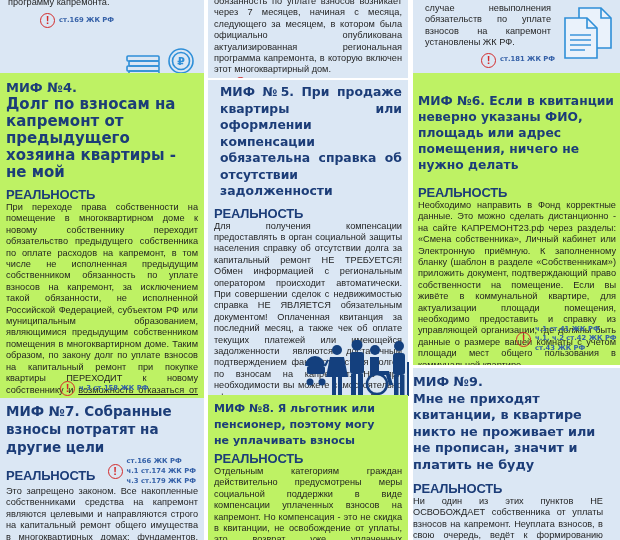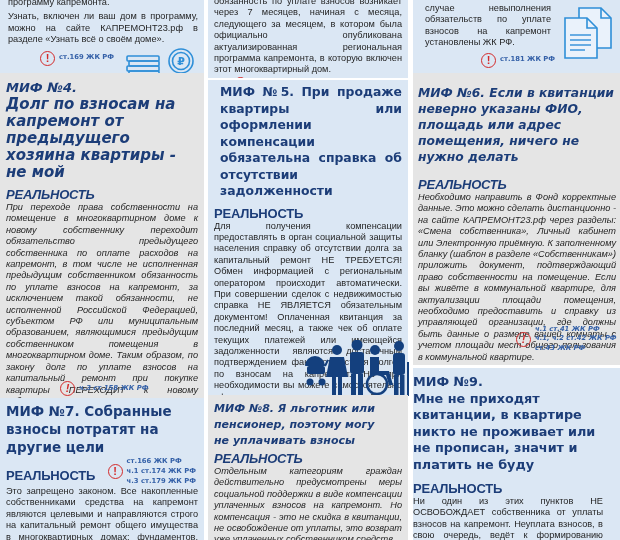--- a/index.html
+++ b/index.html
@@ -4,38 +4,37 @@
 <style>
   * { box-sizing: border-box; margin: 0; padding: 0; }
   html, body { width: 620px; height: 540px; overflow: hidden; background: #ffffff; }
   body { font-family: "Liberation Sans", sans-serif; color: #1d1d1d; position: relative; }
   .col { position: absolute; top: 0; height: 540px; }
   .c1 { left: 0; width: 204px; padding-left: 40px; }
   .c2 { left: 208px; width: 200px; }
   .c3 { left: 413px; width: 207px; }
   .panel { position: absolute; left: 0; right: 0; overflow: hidden; }
   .blue { background: #dbe7f4; }
-  .white { background: #e5e5e5; font-style: italic; }
+  .white { background: #bef264; }
   .body-text { font-size: 9.2px; line-height: 11.4px; text-align: justify; color: #1f1f1f; }
   .myth-title { font-family: "DejaVu Sans", sans-serif; font-weight: bold; color: #1c3d78; }
   .reality { font-family: "Liberation Sans", sans-serif; font-weight: bold; color: #1c3d78; font-size: 13px; letter-spacing: -0.2px; }
   .ref { display: flex; align-items: center; gap: 4px; }
   .warn { width: 15px; height: 15px; border: 1.6px solid #d42a2a; border-radius: 50%; color: #d42a2a; font-weight: bold; font-size: 11px; line-height: 12px; text-align: center; flex: none; font-family: "Liberation Sans", sans-serif; }
   .ref-lines { font-family: "DejaVu Sans", sans-serif; font-size: 6.8px; line-height: 9.4px; color: #3561a8; font-weight: bold; }
   .u { text-decoration: underline; }
   .icon { position: absolute; }
 </style>
 </head>
 <body>
 
 <div class="col c1">
 
   <div class="panel blue" style="top:0;height:73px;padding:0 8px 0 8px;">
     <div class="body-text" style="margin-top:-3px;width:190px;">программу капремонта.</div>
-    <div class="body-text" style="width:190px;margin-top:3px;">Узнать, включен ли ваш дом в программу, можно на сайте КАПРЕМОНТ23.рф в разделе «Узнать всё о своём доме».</div>
     <div class="ref" style="margin-top:5px;margin-left:32px;">
       <span class="warn">!</span>
       <span class="ref-lines">ст.169 ЖК РФ</span>
     </div>
   </div>
 
   <svg class="icon" style="left:125px;top:48px;" width="72" height="52" viewBox="0 0 72 52">
     <g fill="none" stroke="#2f8fd8" stroke-width="1.6">
       <rect x="2" y="8" width="32" height="5" rx="1"></rect>
       <rect x="4" y="13" width="30" height="5" rx="1"></rect>
@@ -151,21 +150,21 @@
       <path d="M24 12 v10 h10" fill="none"></path>
     </g>
     <g stroke="#2f8fd8" stroke-width="1.4">
       <line x1="7" y1="29" x2="28" y2="29"></line>
       <line x1="7" y1="34" x2="28" y2="34"></line>
       <line x1="7" y1="39" x2="28" y2="39"></line>
       <line x1="7" y1="44" x2="22" y2="44"></line>
     </g>
   </svg>
 
-  <div class="panel white" style="top:73px;height:292px;padding:12px 4px 0 5px;">
+  <div class="panel white" style="top:73px;height:292px;padding:20px 4px 0 5px;">
     <div class="myth-title" style="font-size:12.3px;line-height:16px;">МИФ №6. Если в квитанции неверно указаны ФИО, площадь или адрес помещения, ничего не нужно делать</div>
     <div class="reality" style="margin-top:12px;">РЕАЛЬНОСТЬ</div>
     <div class="body-text" style="width:198px;">Необходимо направить в Фонд корректные данные. Это можно сделать дистанционно - на сайте КАПРЕМОНТ23.рф через разделы: «Смена собственника», Личный кабинет или Электронную приёмную. К заполненному бланку (шаблон в разделе «Собственникам») приложить документ, подтверждающий право собственности на помещение. Если вы живёте в коммунальной квартире, для актуализации площади помещения, необходимо предоставить и справку из управляющей организации, где должны быть данные о размере вашей комнаты с учетом площади мест общего пользования в коммунальной квартире.</div>
     <div class="ref" style="position:absolute;left:103px;top:252px;">
       <span class="warn">!</span>
       <div class="ref-lines">
         <div>ч.1 ст.41 ЖК РФ</div>
         <div>ч.1, ч.2 ст.42 ЖК РФ</div>
         <div>ст.43 ЖК РФ</div>
       </div>

